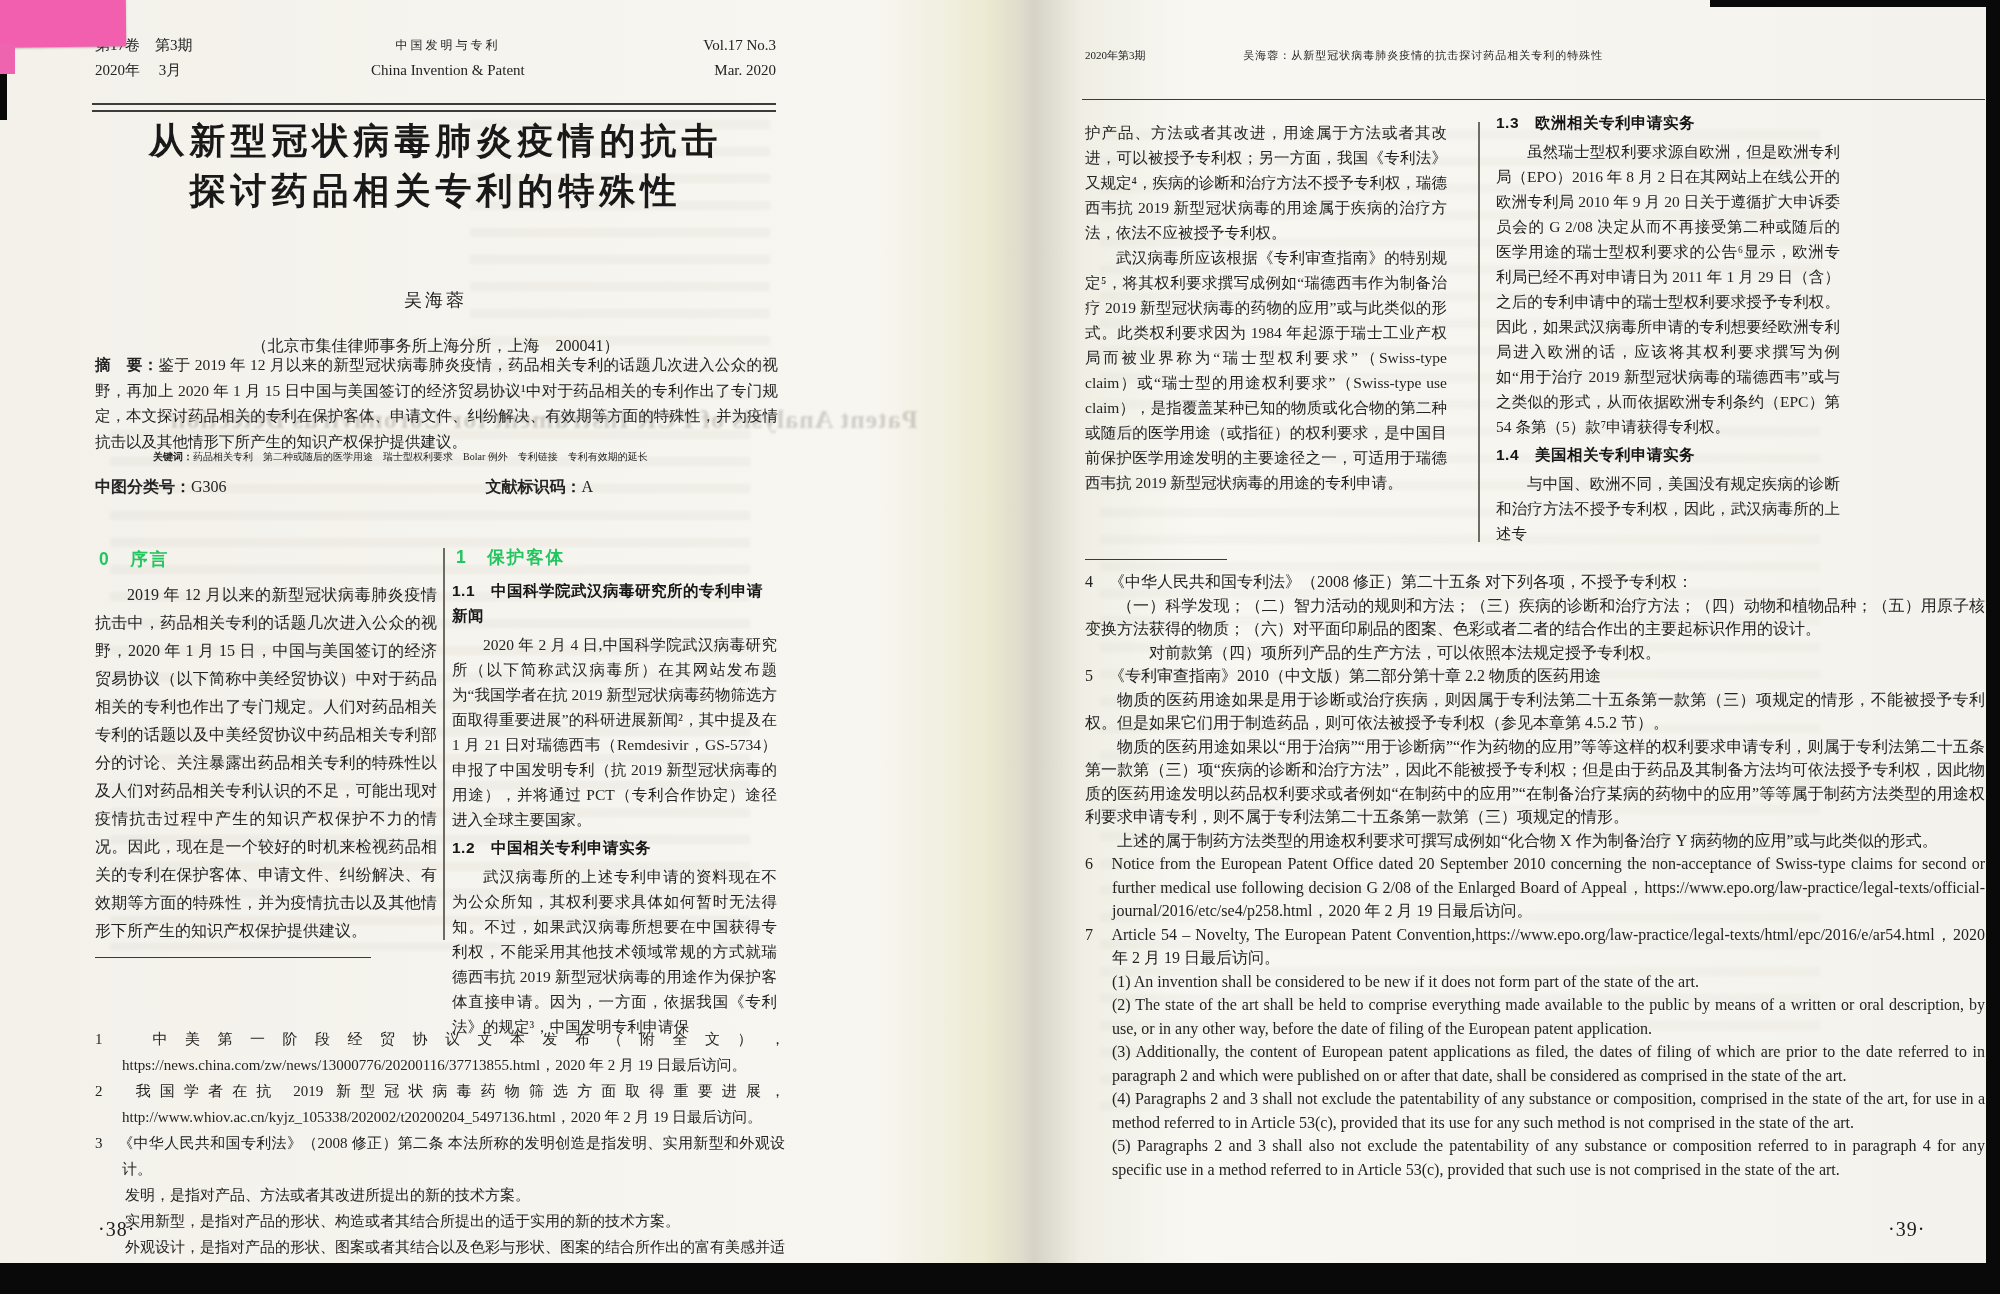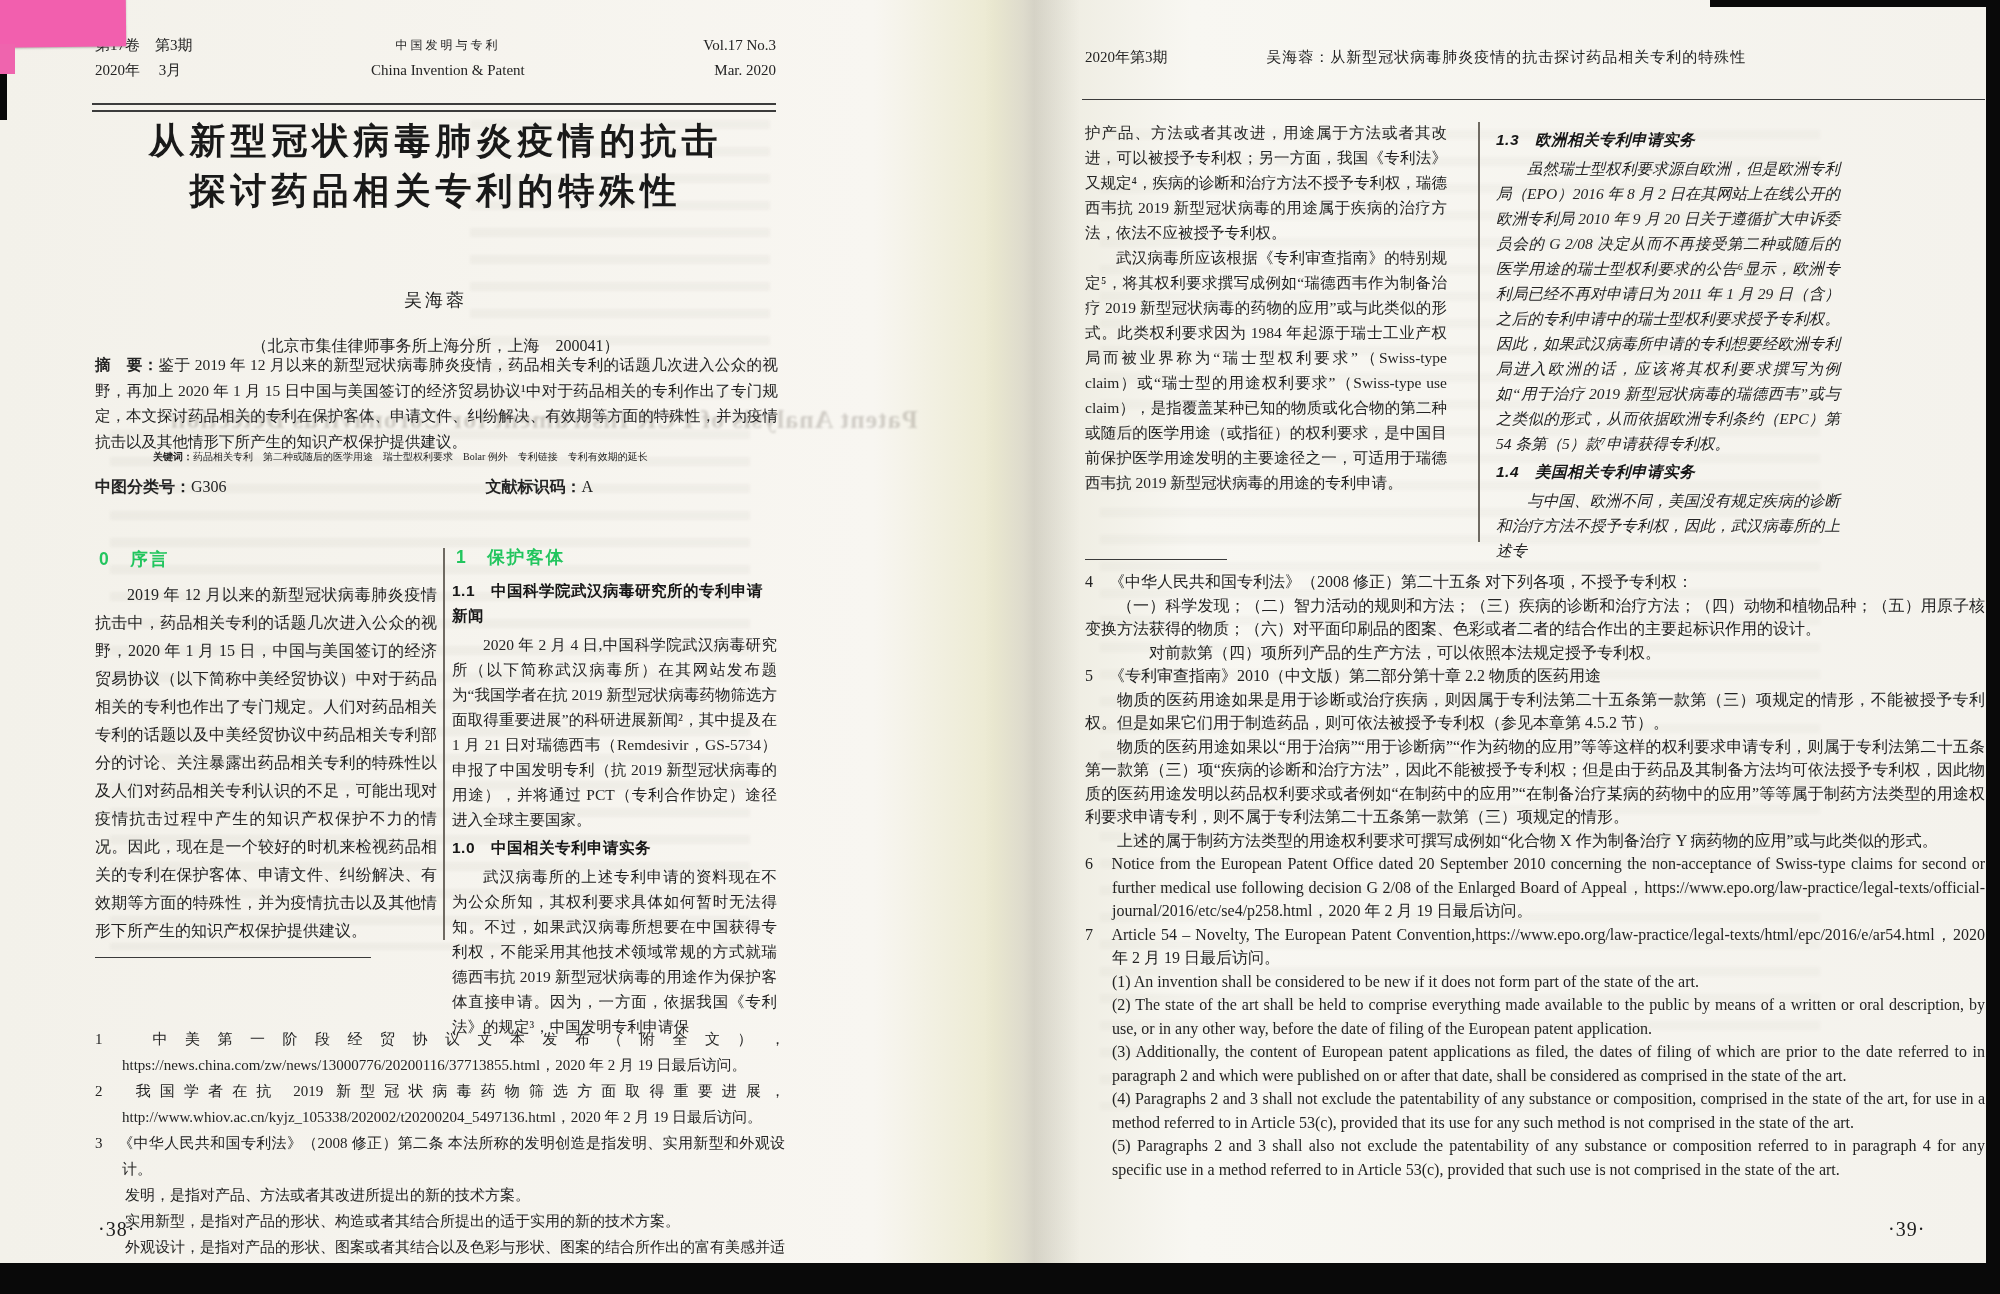--- a/index.html
+++ b/index.html
@@ -54,25 +54,25 @@
   .lp-fns{left:95px;top:1026px;width:690px;font-size:15px;line-height:26px;}
   .fn{padding-left:27px;text-indent:-27px;text-align:justify;}
   .fs1{text-indent:2em;text-align:justify;}
   .fs2{text-indent:4em;text-align:justify;}
   .fn7sub{padding-left:27px;text-align:justify;}
   .pnum{font-size:20px;letter-spacing:1px;color:#1d1d1d;}
   .pnum-l{left:98px;top:1218px;}
   .pnum-r{left:1888px;top:1218px;}
 
   
-  .rp-header{left:1085px;top:48px;width:900px;font-size:15px;}
+  .rp-header{left:1085px;top:48px;width:900px;font-size:11px;}
   .rp-header .ttl{margin-left:95px;letter-spacing:1px;}
   .rp-rule{left:1082px;top:99px;width:903px;border-top:1.8px solid #3a3a3a;}
   .rp-col1{left:1085px;top:120px;width:362px;font-size:15.5px;line-height:25px;}
-  .rp-col2{left:1496px;top:124px;width:344px;font-size:15.5px;line-height:25px;font-style:italic;}
+  .rp-col2{left:1496px;top:107px;width:344px;font-size:15.5px;line-height:25px;}
   .fnrule-r{left:1085px;top:559px;width:142px;border-top:1.5px solid #3a3a3a;}
   .rp-fns{left:1085px;top:570px;width:900px;font-size:16px;line-height:23.5px;}
 </style>
 </head>
 <body>
 
 <div class="stage">
   <div class="paper"></div>
   <div class="gutter"></div>
 
@@ -117,21 +117,21 @@
 
   <div class="abs lp-col1">
       <div class="sec-h">0　序言</div>
       <div class="para">2019 年 12 月以来的新型冠状病毒肺炎疫情抗击中，药品相关专利的话题几次进入公众的视野，2020 年 1 月 15 日，中国与美国签订的经济贸易协议（以下简称中美经贸协议）中对于药品相关的专利也作出了专门规定。人们对药品相关专利的话题以及中美经贸协议中药品相关专利部分的讨论、关注暴露出药品相关专利的特殊性以及人们对药品相关专利认识的不足，可能出现对疫情抗击过程中产生的知识产权保护不力的情况。因此，现在是一个较好的时机来检视药品相关的专利在保护客体、申请文件、纠纷解决、有效期等方面的特殊性，并为疫情抗击以及其他情形下所产生的知识产权保护提供建议。</div>
     </div>
   <div class="abs col-divider lpdiv"></div>
   <div class="abs lp-col2">
       <div class="sec-h">1　保护客体</div>
       <div class="sub-h">1.1　中国科学院武汉病毒研究所的专利申请新闻</div>
       <div class="para">2020 年 2 月 4 日,中国科学院武汉病毒研究所（以下简称武汉病毒所）在其网站发布题为“我国学者在抗 2019 新型冠状病毒药物筛选方面取得重要进展”的科研进展新闻²，其中提及在 1 月 21 日对瑞德西韦（Remdesivir，GS-5734）申报了中国发明专利（抗 2019 新型冠状病毒的用途），并将通过 PCT（专利合作协定）途径进入全球主要国家。</div>
-      <div class="sub-h">1.0　中国相关专利申请实务</div>
+      <div class="sub-h">1.2　中国相关专利申请实务</div>
       <div class="para">武汉病毒所的上述专利申请的资料现在不为公众所知，其权利要求具体如何暂时无法得知。不过，如果武汉病毒所想要在中国获得专利权，不能采用其他技术领域常规的方式就瑞德西韦抗 2019 新型冠状病毒的用途作为保护客体直接申请。因为，一方面，依据我国《专利法》的规定³，中国发明专利申请保</div>
     </div>
 
   <div class="abs fnrule-l"></div>
   <div class="abs lp-fns">
       <div class="fn">1　中美第一阶段经贸协议文本发布（附全文），https://news.china.com/zw/news/13000776/20200116/37713855.html，2020 年 2 月 19 日最后访问。</div>
       <div class="fn">2　我国学者在抗 2019 新型冠状病毒药物筛选方面取得重要进展，http://www.whiov.ac.cn/kyjz_105338/202002/t20200204_5497136.html，2020 年 2 月 19 日最后访问。</div>
       <div class="fn">3　《中华人民共和国专利法》（2008 修正）第二条 本法所称的发明创造是指发明、实用新型和外观设计。</div>
       <div class="fs1">发明，是指对产品、方法或者其改进所提出的新的技术方案。</div>
       <div class="fs1">实用新型，是指对产品的形状、构造或者其结合所提出的适于实用的新的技术方案。</div>

